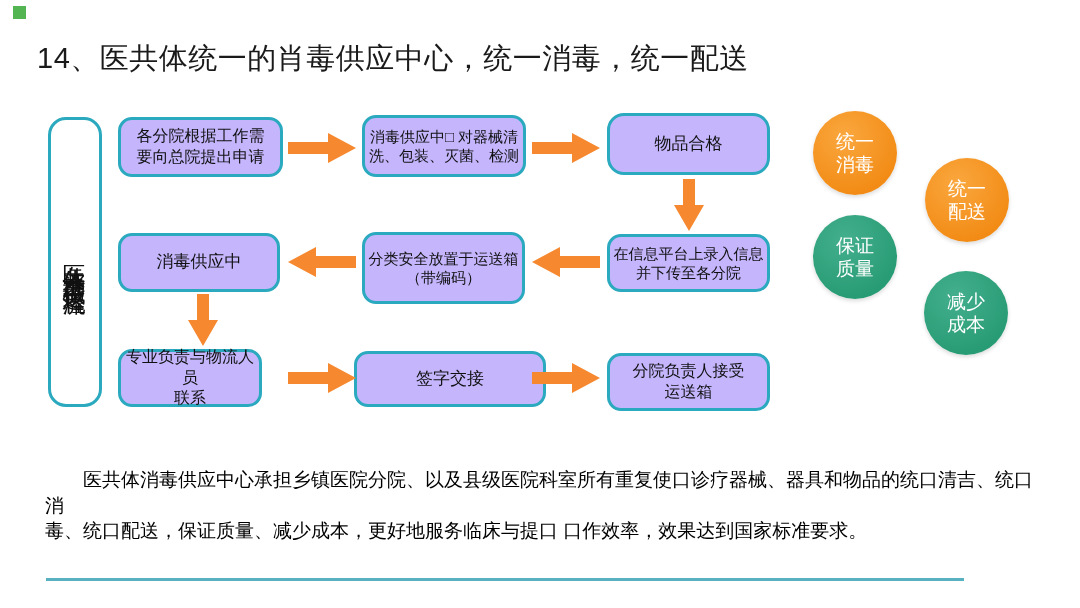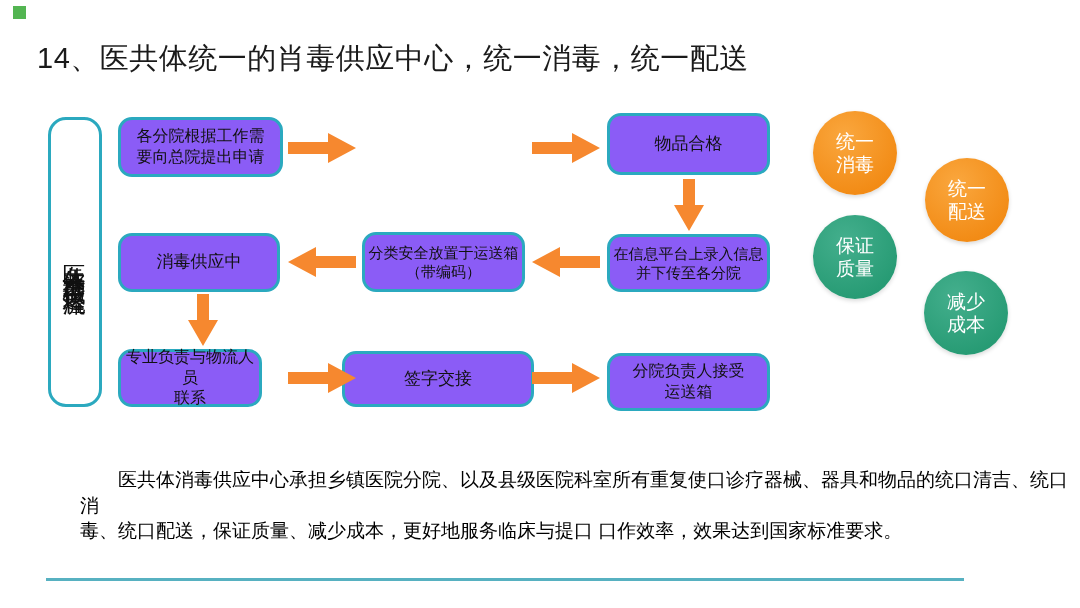--- a/index.html
+++ b/index.html
@@ -5,32 +5,32 @@
   html,body{margin:0;padding:0;background:#ffffff;}
   .slide{
     position:relative;width:1080px;height:608px;background:#ffffff;overflow:hidden;
     font-family:"Liberation Sans","DejaVu Sans",sans-serif;color:#1a1a1a;
   }
   .corner-marker{position:absolute;left:13px;top:6px;width:13px;height:13px;background:#53B552;}
   .title{position:absolute;left:37px;top:39px;font-size:29px;font-weight:500;letter-spacing:.5px;color:#1a1a1a;white-space:nowrap;}
 
   
   .fbox{
-    position:absolute;background:#8b5cf6;border:3px solid #2BA9BF;border-radius:14px;
+    position:absolute;background:#c4b5fd;border:3px solid #2BA9BF;border-radius:14px;
     display:flex;align-items:center;justify-content:center;text-align:center;
     white-space:pre-line;font-size:16px;line-height:1.3;color:#111;box-sizing:border-box;padding:2px 3px;
   }
   #box-request  {left:118px;top:117px;width:165px;height:60px;}
   #box-process  {left:362px;top:115px;width:164px;height:62px;font-size:15px;}
-  #box-qualified{left:607px;top:113px;width:163px;height:62px;font-size:17px;}
+  #box-qualified{left:607px;top:113px;width:163px;height:62px;font-size:17px;border-radius:17px;}
   #box-platform {left:607px;top:234px;width:163px;height:58px;font-size:15px;}
-  #box-classify {left:362px;top:232px;width:163px;height:60px;font-size:15px;}
+  #box-classify {left:362px;top:232px;width:163px;height:72px;font-size:15px;}
   #box-lock     {left:118px;top:233px;width:162px;height:59px;font-size:17px;}
   #box-logistics{left:118px;top:349px;width:144px;height:58px;}
-  #box-sign     {left:342px;top:351px;width:192px;height:56px;font-size:17px;}
+  #box-sign     {left:354px;top:351px;width:192px;height:56px;font-size:17px;}
   #box-receive  {left:607px;top:353px;width:163px;height:58px;}
 
   .side-label{
     position:absolute;left:48px;top:117px;width:54px;height:290px;
     border:3px solid #2BA9BF;border-radius:18px;box-sizing:border-box;background:#fff;
     display:flex;align-items:center;justify-content:center;
     writing-mode:vertical-lr;text-orientation:upright;
     font-size:23px;letter-spacing:3px;color:#111;font-weight:500;
   }
 
@@ -56,37 +56,39 @@
   .badge.orange{background:radial-gradient(circle at 38% 30%, #FAA73E 0%, #F28B15 75%);}
   .badge.green {background:radial-gradient(circle at 38% 30%, #44AF8D 0%, #279B74 75%);}
   #badge-disinfection{left:813px;top:111px;}
   #badge-delivery    {left:925px;top:158px;}
   #badge-quality     {left:813px;top:215px;}
   #badge-cost        {left:924px;top:271px;}
   #badge-efficiency  {left:814px;top:330px;}
 
   .summary{
     position:absolute;left:45px;top:467px;width:1000px;
-    font-size:19px;line-height:1.35;color:#000;font-weight:500;white-space:pre-line;margin-left:35px;
+    font-size:19px;line-height:1.35;color:#000;font-weight:500;white-space:pre-line;
   }
   .divider{position:absolute;left:46px;top:578px;width:918px;height:3px;background:#57B1C1;}
 </style>
 </head>
 <body>
 
 <div class="slide">
 
   <div class="corner-marker"></div>
 
   <div class="title">14、医共体统一的肖毒供应中心，统一消毒，统一配送</div>
 
   <div class="side-label">医共体消毒器械运送流程</div>
 
   <div class="fbox" id="box-request">各分院根据工作需
 要向总院提出申请</div>
+  <div class="fbox" id="box-process">消毒供应中□ 对器械清
+洗、包装、灭菌、检测</div>
   <div class="fbox" id="box-qualified">物品合格</div>
 
   <div class="fbox" id="box-lock">消毒供应中</div>
   <div class="fbox" id="box-classify">分类安全放置于运送箱
 （带编码）</div>
   <div class="fbox" id="box-platform">在信息平台上录入信息
 并下传至各分院</div>
 
   <div class="fbox" id="box-logistics">专业负责与物流人员
 联系</div>

